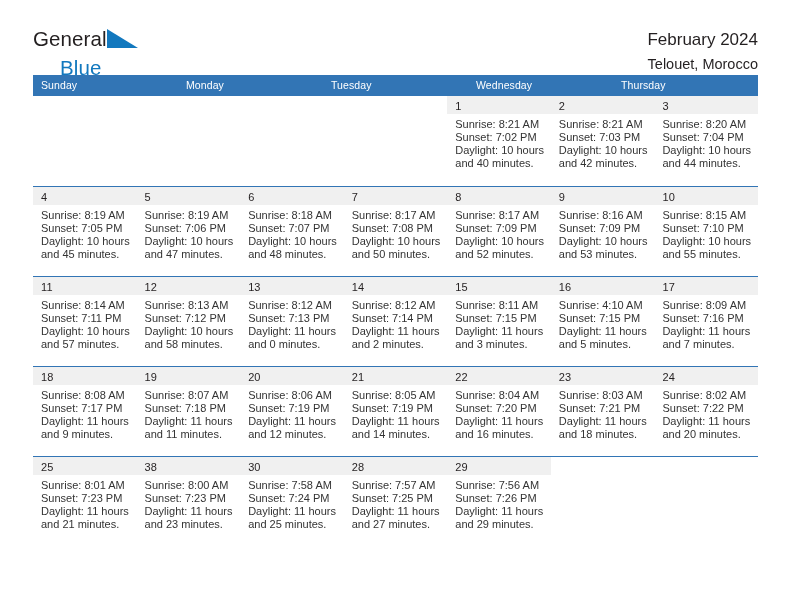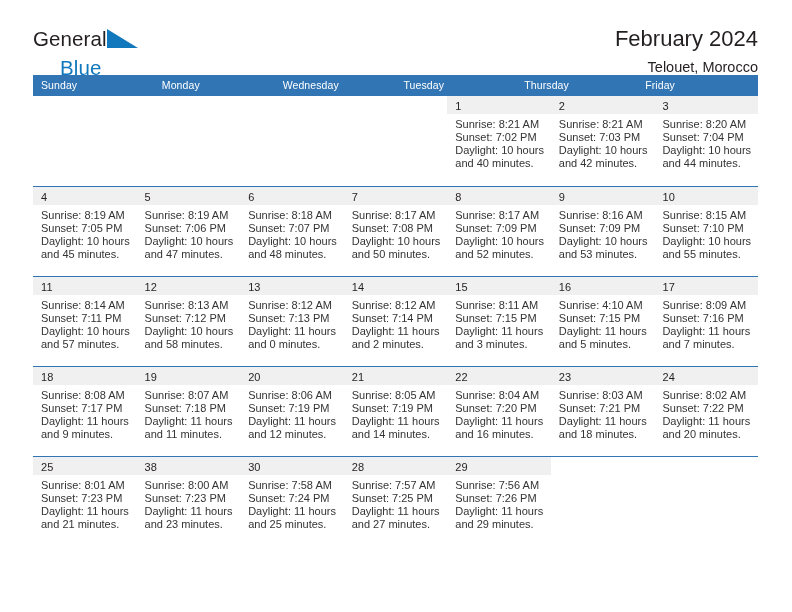--- a/index.html
+++ b/index.html
@@ -66,21 +66,21 @@
     margin-top: 9px;
     margin-left: 27px;
     font-weight: 400;
   }
 
   .title-block {
     text-align: right;
     padding-top: 0px;
   }
   .cal-title {
-    font-size: 22px;
+    font-size: 17px;
     font-weight: 400;
     color: #231f20;
     line-height: 1.12;
     letter-spacing: 0px;
   }
   .cal-subtitle {
     font-size: 14.5px;
     font-weight: 400;
     color: #231f20;
     line-height: 1.2;
@@ -89,21 +89,21 @@
   }
 
   
   .calendar {
     margin: 0 34px 0 33px;
     width: 725px;
   }
 
   .weekday-row {
     display: grid;
-    grid-template-columns: repeat(6, 1fr);
+    grid-template-columns: repeat(5, 1fr);
     background: #3275b5;
     height: 21px;
   }
   .weekday {
     color: #ffffff;
     font-size: 10.5px;
     line-height: 21px;
     padding-left: 8px;
     letter-spacing: .1px;
     white-space: nowrap;
@@ -167,22 +167,22 @@
       <div class="cal-title">February 2024</div>
       <div class="cal-subtitle">Telouet, Morocco</div>
     </div>
 
   </div>
 
   <div class="calendar">
     <div class="weekday-row">
       <div class="weekday">Sunday</div>
       <div class="weekday">Monday</div>
+      <div class="weekday">Tuesday</div>
       <div class="weekday">Wednesday</div>
-      <div class="weekday">Tuesday</div>
       <div class="weekday">Thursday</div>
       <div class="weekday">Friday</div>
     </div>
 
     <div id="weeks-container">
         <div class="week-row first">
           <div class="day-cell blank">
             <div class="day-band"><span class="day-num"></span></div>
           </div>
           <div class="day-cell blank">

